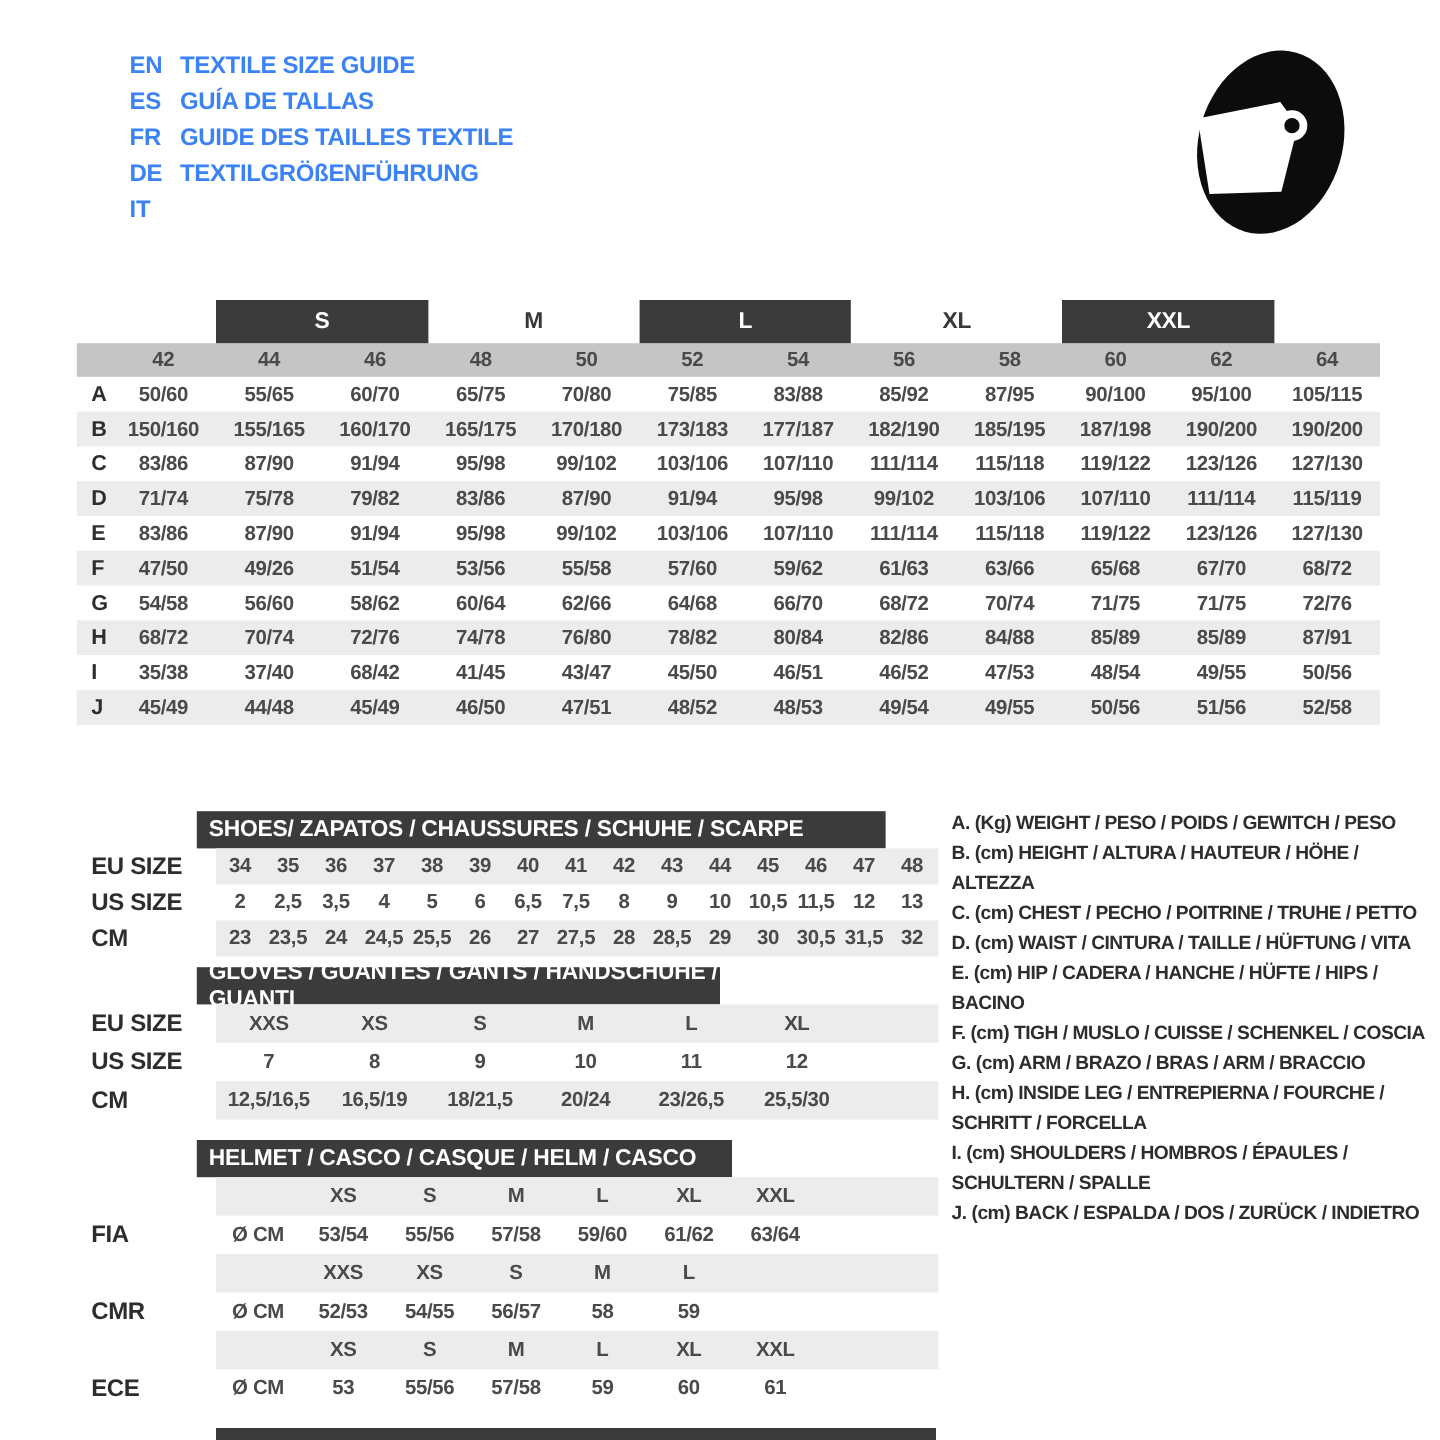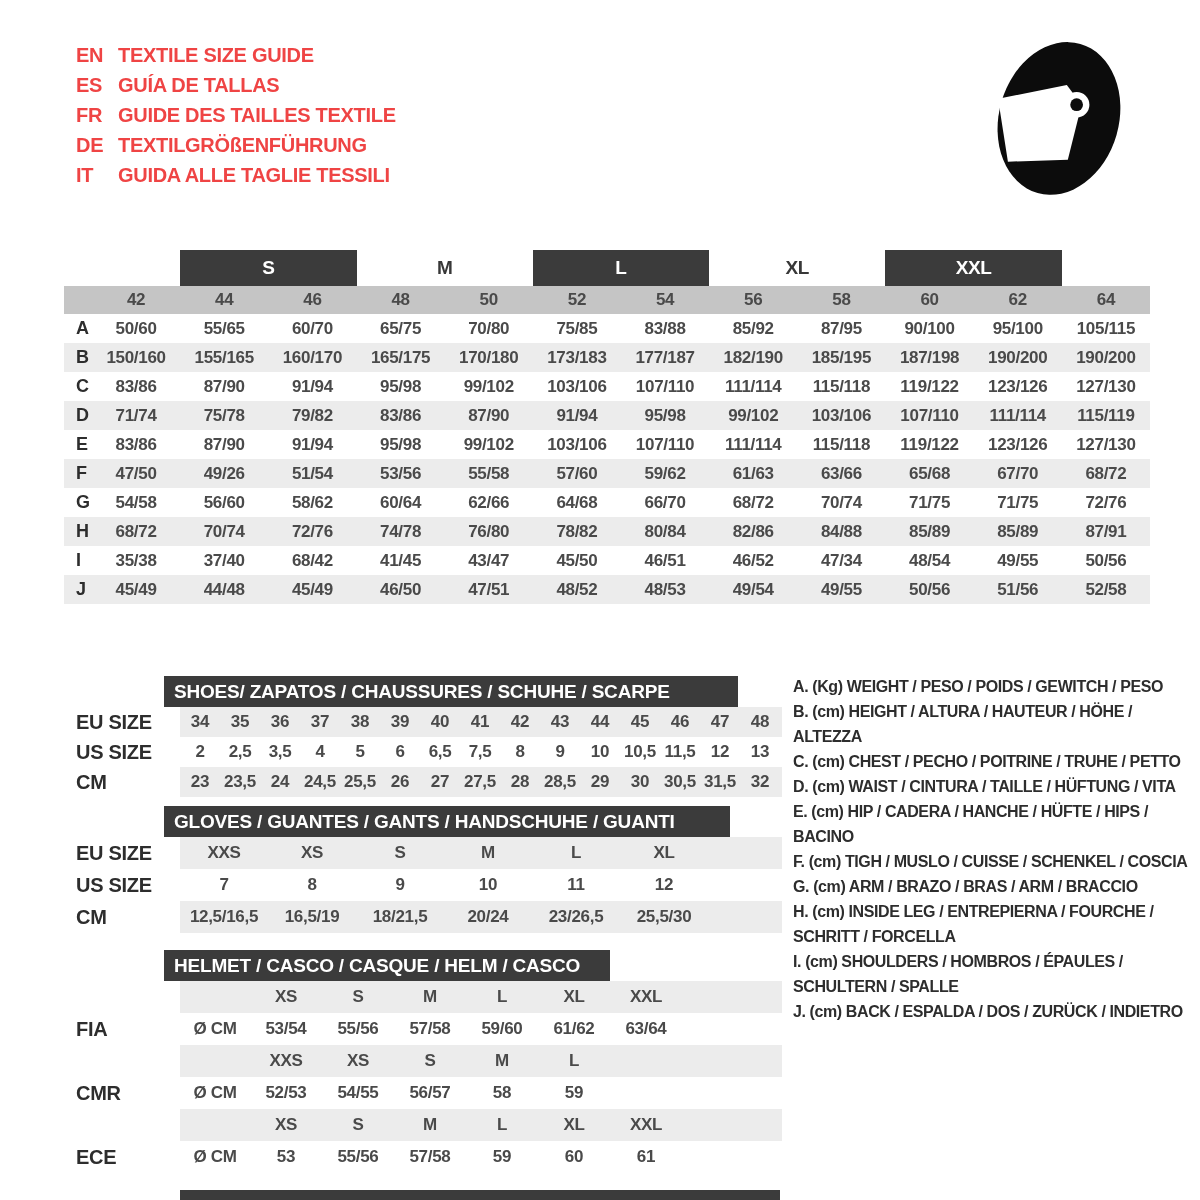--- a/index.html
+++ b/index.html
@@ -9,21 +9,21 @@
     background:#ffffff;
     font-family:"Liberation Sans",sans-serif;
     font-weight:700;
     color:#454545;
     letter-spacing:-0.3px;
   }
   .abs{position:absolute;}
 
   
   .lang-block{left:76px;top:40px;}
-  .lang-row{display:flex;line-height:30px;font-size:20px;color:#ef4444;}
+  .lang-row{display:flex;line-height:30px;font-size:20px;color:#3b82f6;margin-left:32px;}
   .lang-code{width:42px;flex:0 0 42px;}
 
   
   .helmet-icon{left:978px;top:36px;width:158px;height:162px;}
   .helmet-icon svg{width:100%;height:100%;display:block;}
 
   
   .main-table{left:64px;top:250px;width:1086px;}
   .mt-grid{display:grid;grid-template-columns:28px repeat(12,1fr);}
   .size-row{height:36px;}
@@ -41,21 +41,21 @@
     display:flex;align-items:center;padding-left:10px;box-sizing:border-box;
     font-size:19px;letter-spacing:-0.2px;}
   .sec-row{position:relative;display:grid;align-items:center;text-align:center;font-size:17px;color:#4a4a4a;}
   .sec-row .band{position:absolute;left:116px;top:0;bottom:0;width:602px;background:#ececec;z-index:0;}
   .sec-row .rlabel{position:relative;z-index:1;text-align:left;padding-left:12px;font-size:20px;color:#2d2d2d;}
   .sec-row .cell{position:relative;z-index:1;}
   .shoes-grid{grid-template-columns:116px repeat(15,40px);height:30px;}
   .gloves-grid{grid-template-columns:116px repeat(6,88px);height:32px;}
   .helmet-grid{grid-template-columns:116px 70px repeat(6,72px);height:32px;}
   .shoes-sec{top:676px;}  .shoes-sec .sec-bar{width:574px;}
-  .gloves-sec{top:806px;} .gloves-sec .sec-bar{width:566px;}
+  .gloves-sec{top:806px;} .gloves-sec .sec-bar{width:436px;}
   .helmet-sec{top:950px;} .helmet-sec .sec-bar{width:446px;}
 
   
   .legend{left:793px;top:674px;width:404px;}
   .legend-item{font-size:16px;line-height:25px;color:#2d2d2d;letter-spacing:-0.4px;}
 
   
   .cropped-bar{left:180px;top:1190px;width:600px;height:10px;background:#3b3b3b;}
 </style>
 </head>
@@ -73,21 +73,20 @@
     <div class="lang-row">
       <span class="lang-code">FR</span>
       <span class="lang-title">GUIDE DES TAILLES TEXTILE</span>
     </div>
     <div class="lang-row">
       <span class="lang-code">DE</span>
       <span class="lang-title">TEXTILGRÖßENFÜHRUNG</span>
     </div>
     <div class="lang-row">
       <span class="lang-code">IT</span>
-      <span class="lang-title">GUIDA ALLE TAGLIE TESSILI</span>
     </div>
   </div>
 
 <div class="abs helmet-icon">
   <svg viewBox="0 0 160 165">
     <ellipse cx="82" cy="84" rx="61" ry="79" transform="rotate(16 82 84)" fill="#0c0c0c"></ellipse>
     <polygon points="20,64 90,50 105,70 91,126 30,128" fill="#ffffff"></polygon>
     <circle cx="100" cy="70" r="13" fill="#ffffff"></circle>
     <circle cx="100" cy="70" r="6.5" fill="#0c0c0c"></circle>
   </svg>
@@ -240,21 +239,21 @@
       <div class="mt-grid mt-row">
         <div class="mt-label">I</div>
         <div class="cell">35/38</div>
         <div class="cell">37/40</div>
         <div class="cell">68/42</div>
         <div class="cell">41/45</div>
         <div class="cell">43/47</div>
         <div class="cell">45/50</div>
         <div class="cell">46/51</div>
         <div class="cell">46/52</div>
-        <div class="cell">47/34</div>
+        <div class="cell">47/53</div>
         <div class="cell">48/54</div>
         <div class="cell">49/55</div>
         <div class="cell">50/56</div>
       </div>
       <div class="mt-grid mt-row stripe">
         <div class="mt-label">J</div>
         <div class="cell">45/49</div>
         <div class="cell">44/48</div>
         <div class="cell">45/49</div>
         <div class="cell">46/50</div>

